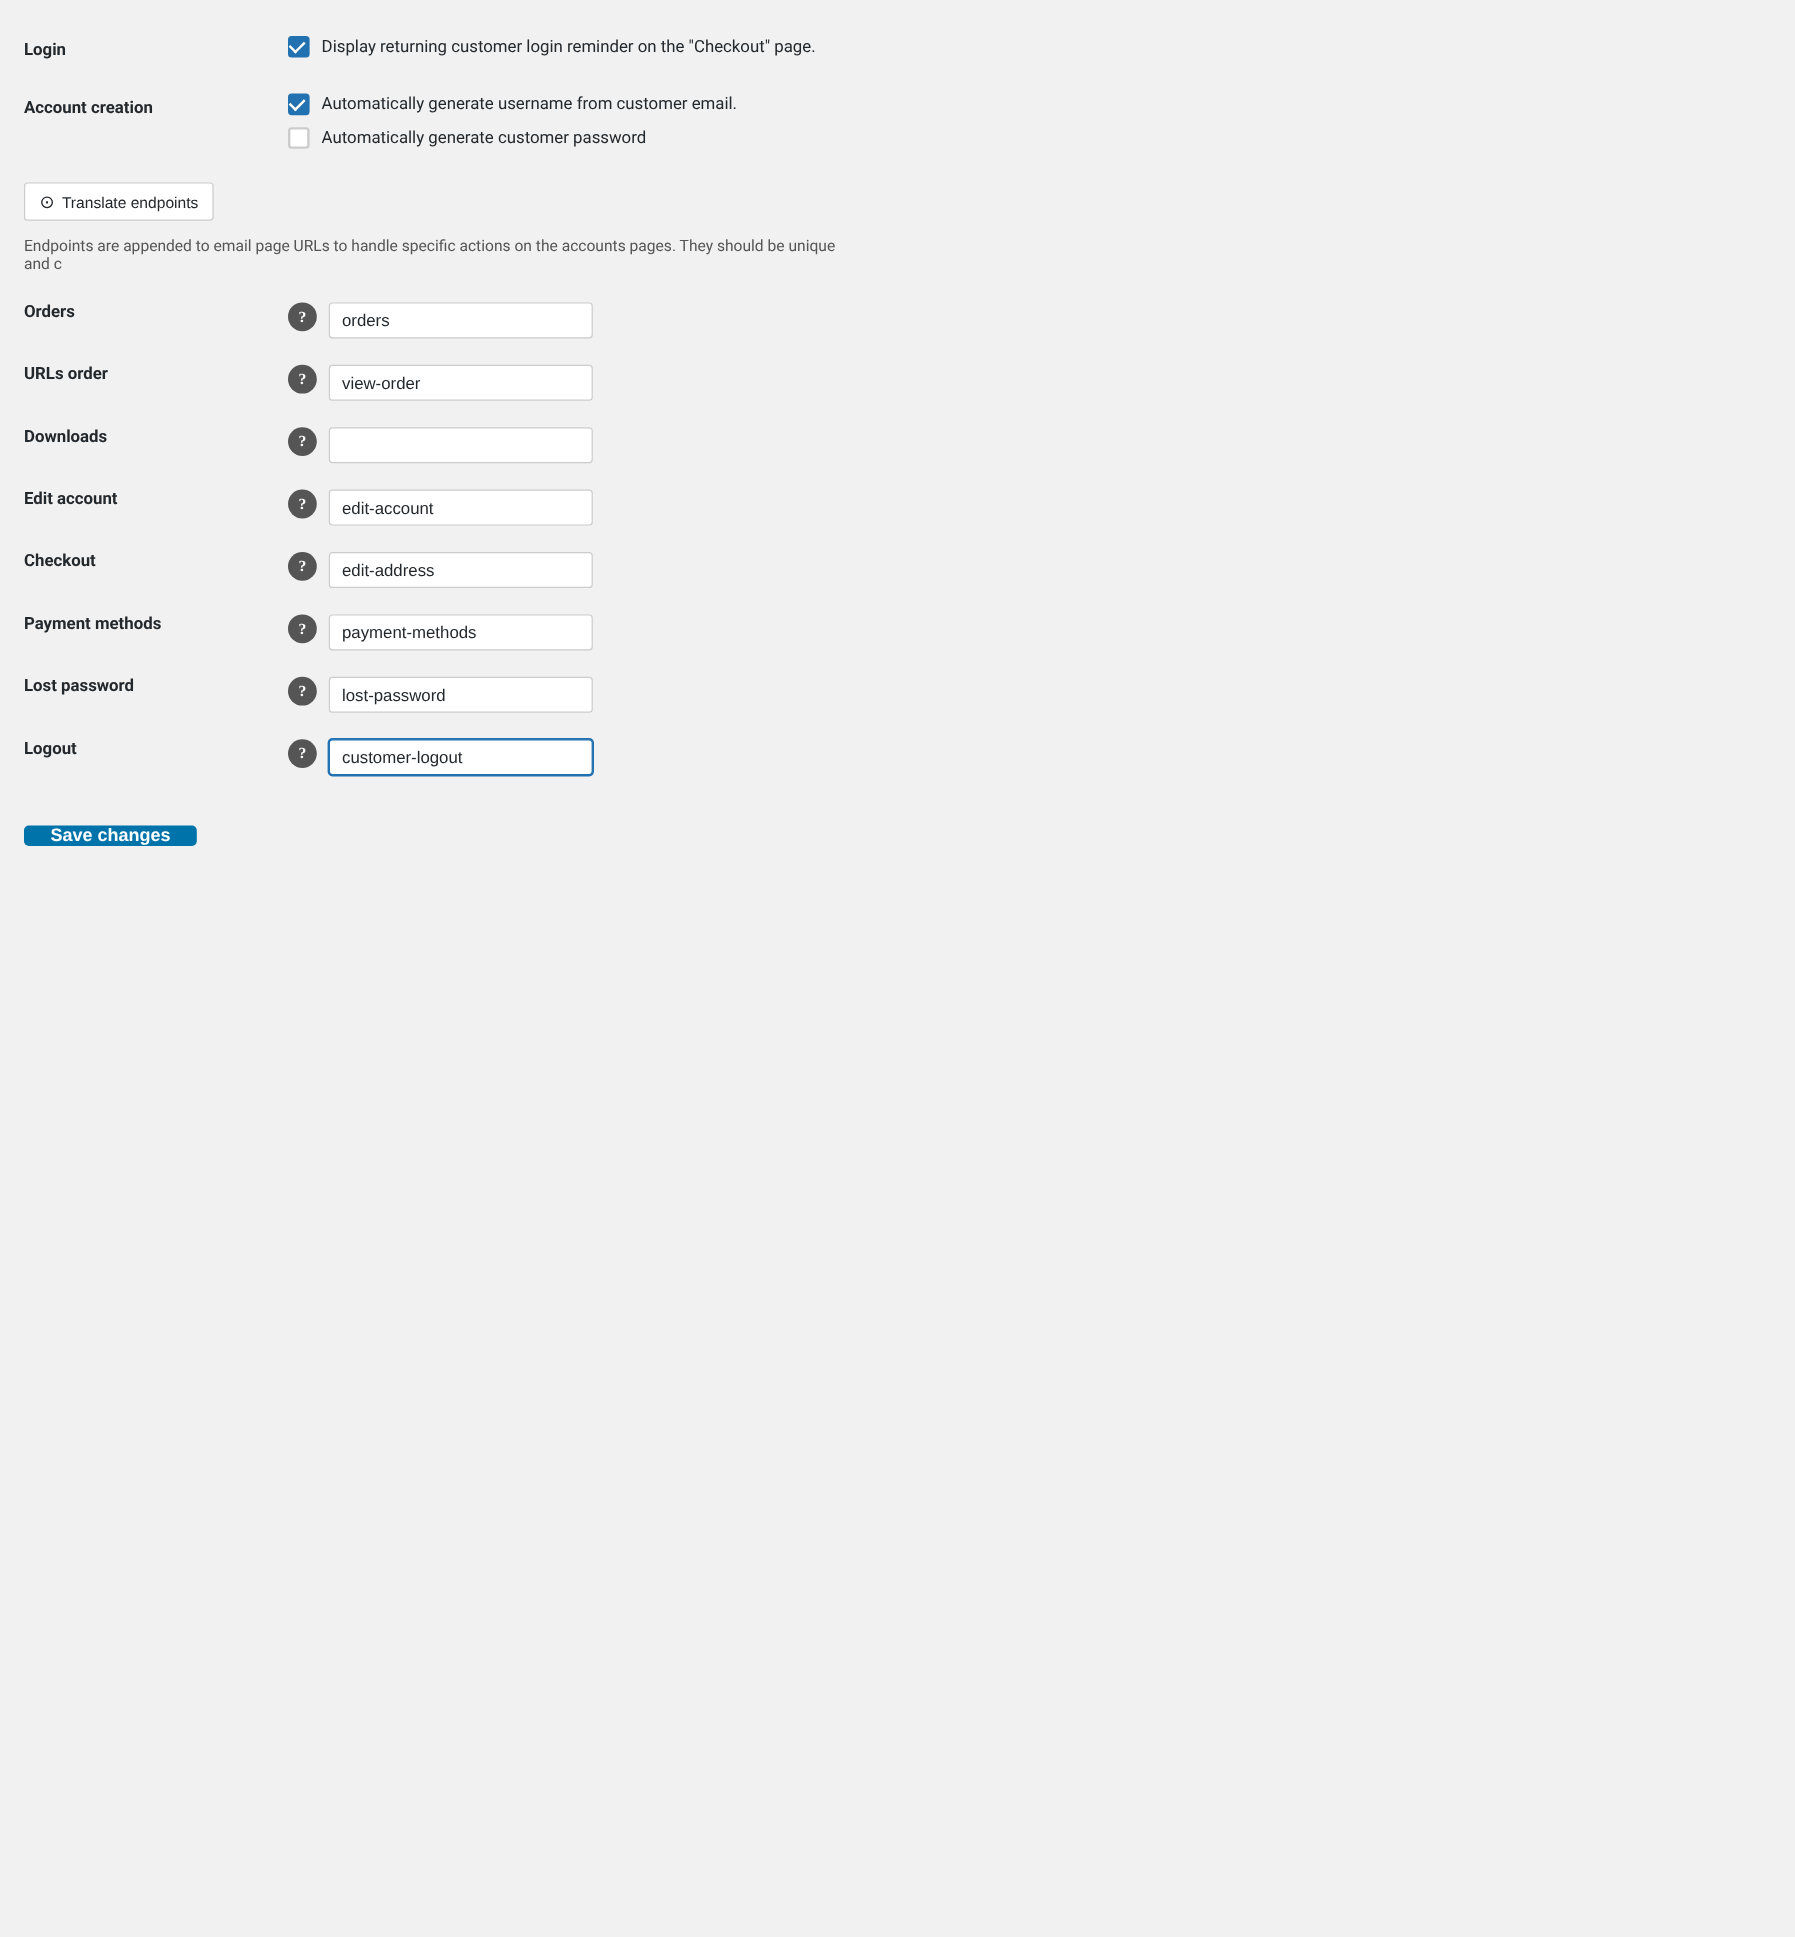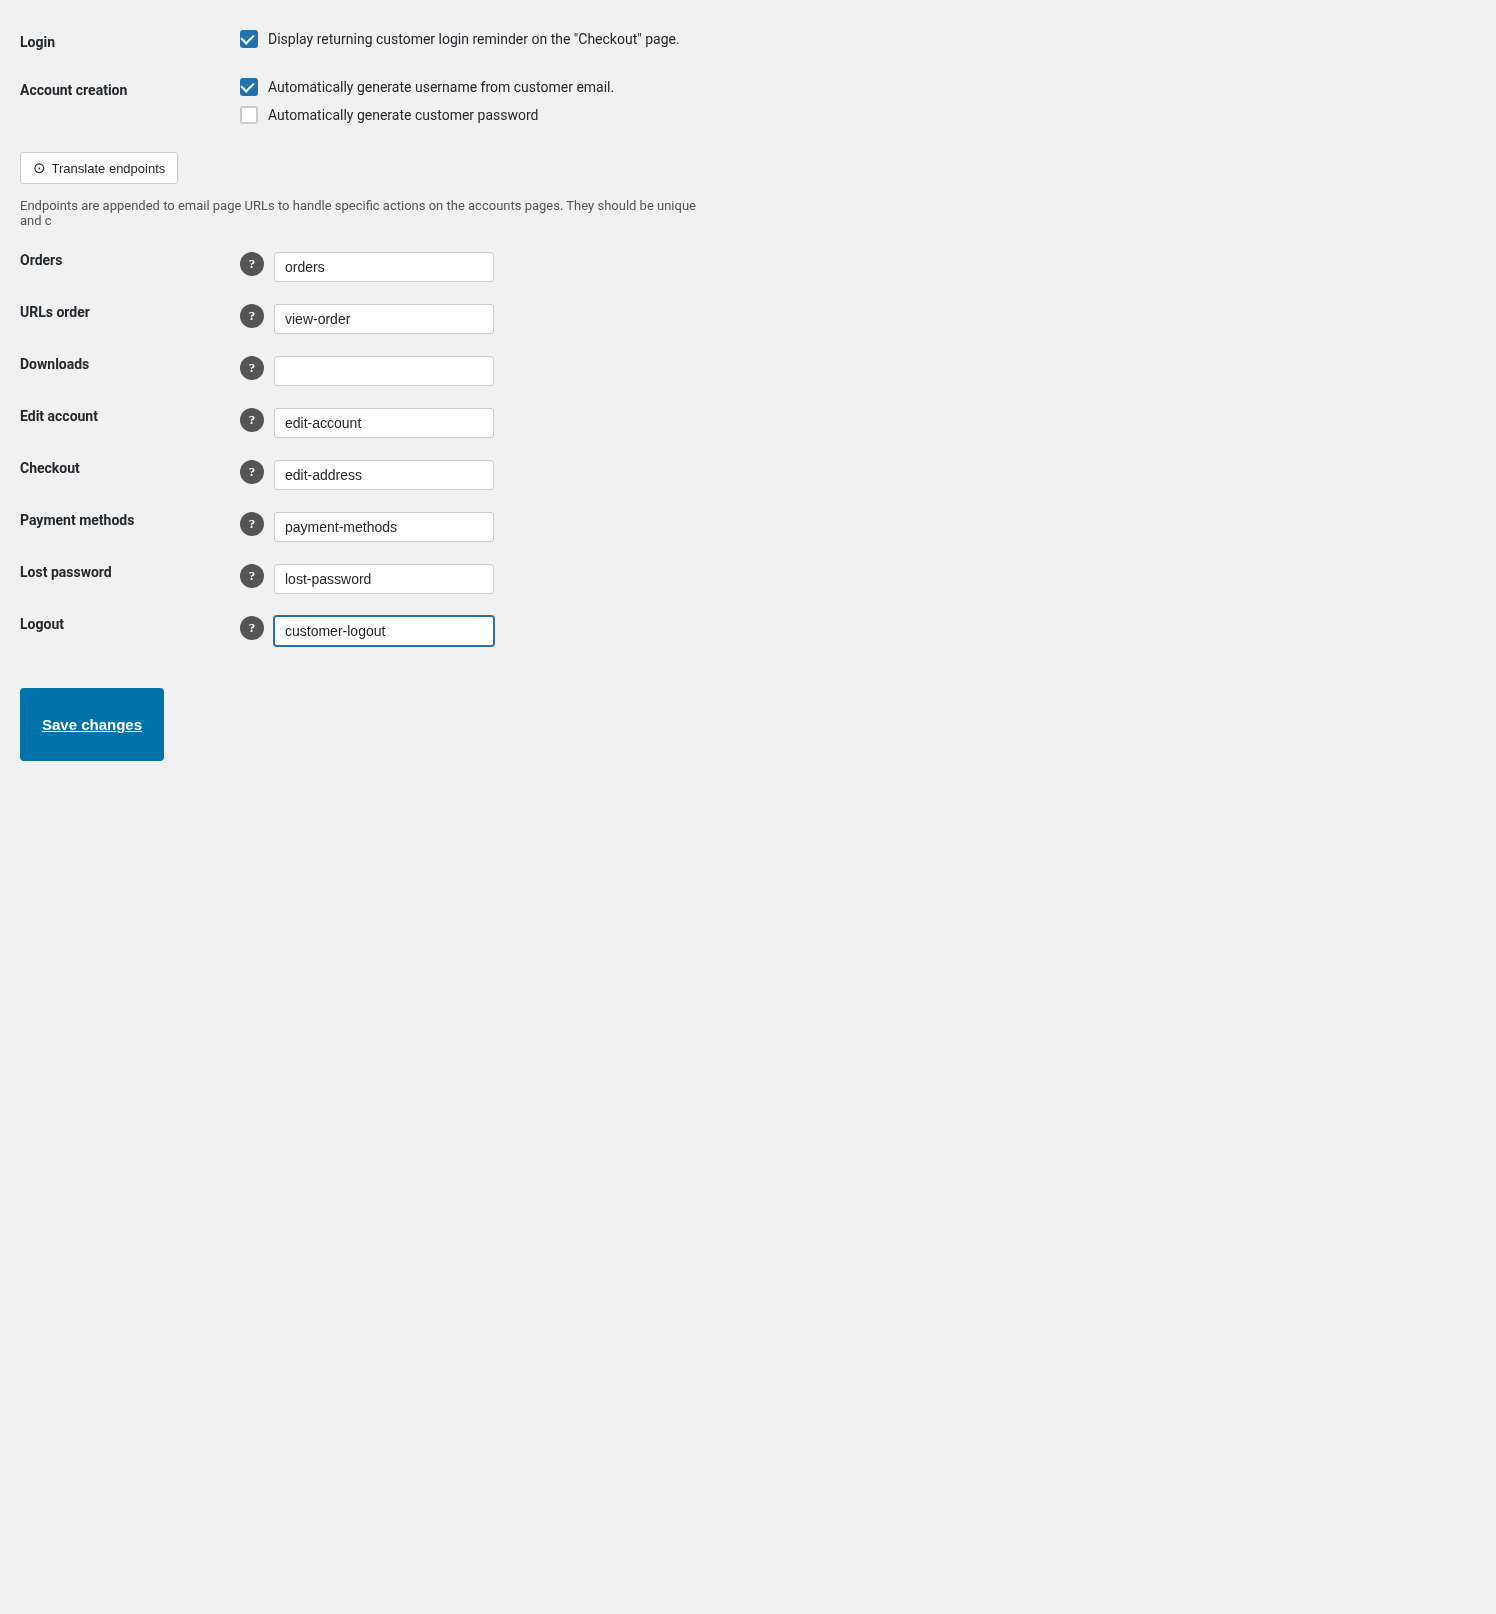--- a/index.html
+++ b/index.html
@@ -152,30 +152,29 @@
       outline: none;
     }
 
     .endpoint-input.active-focus {
       border-color: #2271b1;
       box-shadow: 0 0 0 1px #2271b1;
     }
 
     .save-btn {
       display: inline-block;
-      padding: 28px 22px;
+      padding: 0 22px;
       background: #0073aa;
       color: #fff;
       border: none;
       border-radius: 4px;
       font-size: 15px;
       font-weight: 600;
       cursor: pointer;
       margin-top: 20px;
-      text-decoration: underline;
     }
   </style>
 </head>
 <body>
 
 <div class="settings-container">
 
   
   <div class="setting-row">
     <div class="setting-label">Login</div>

